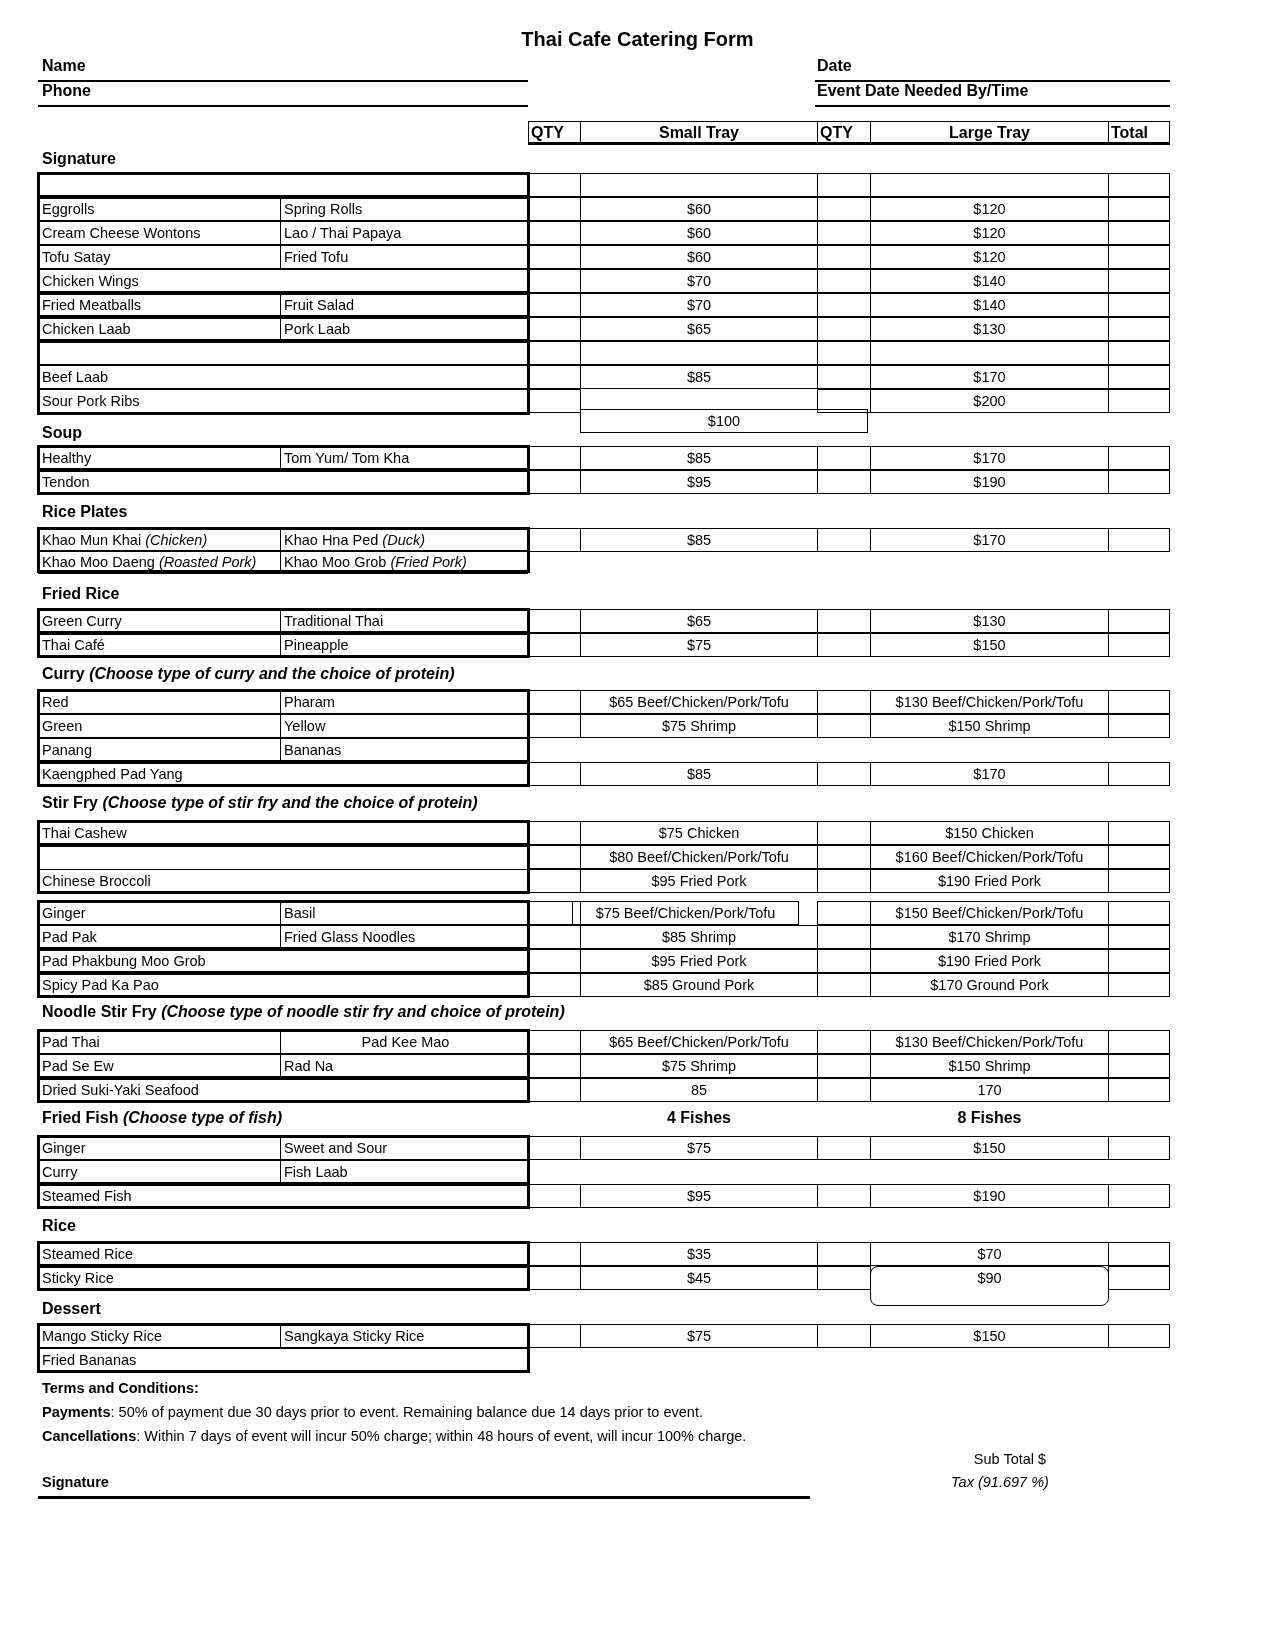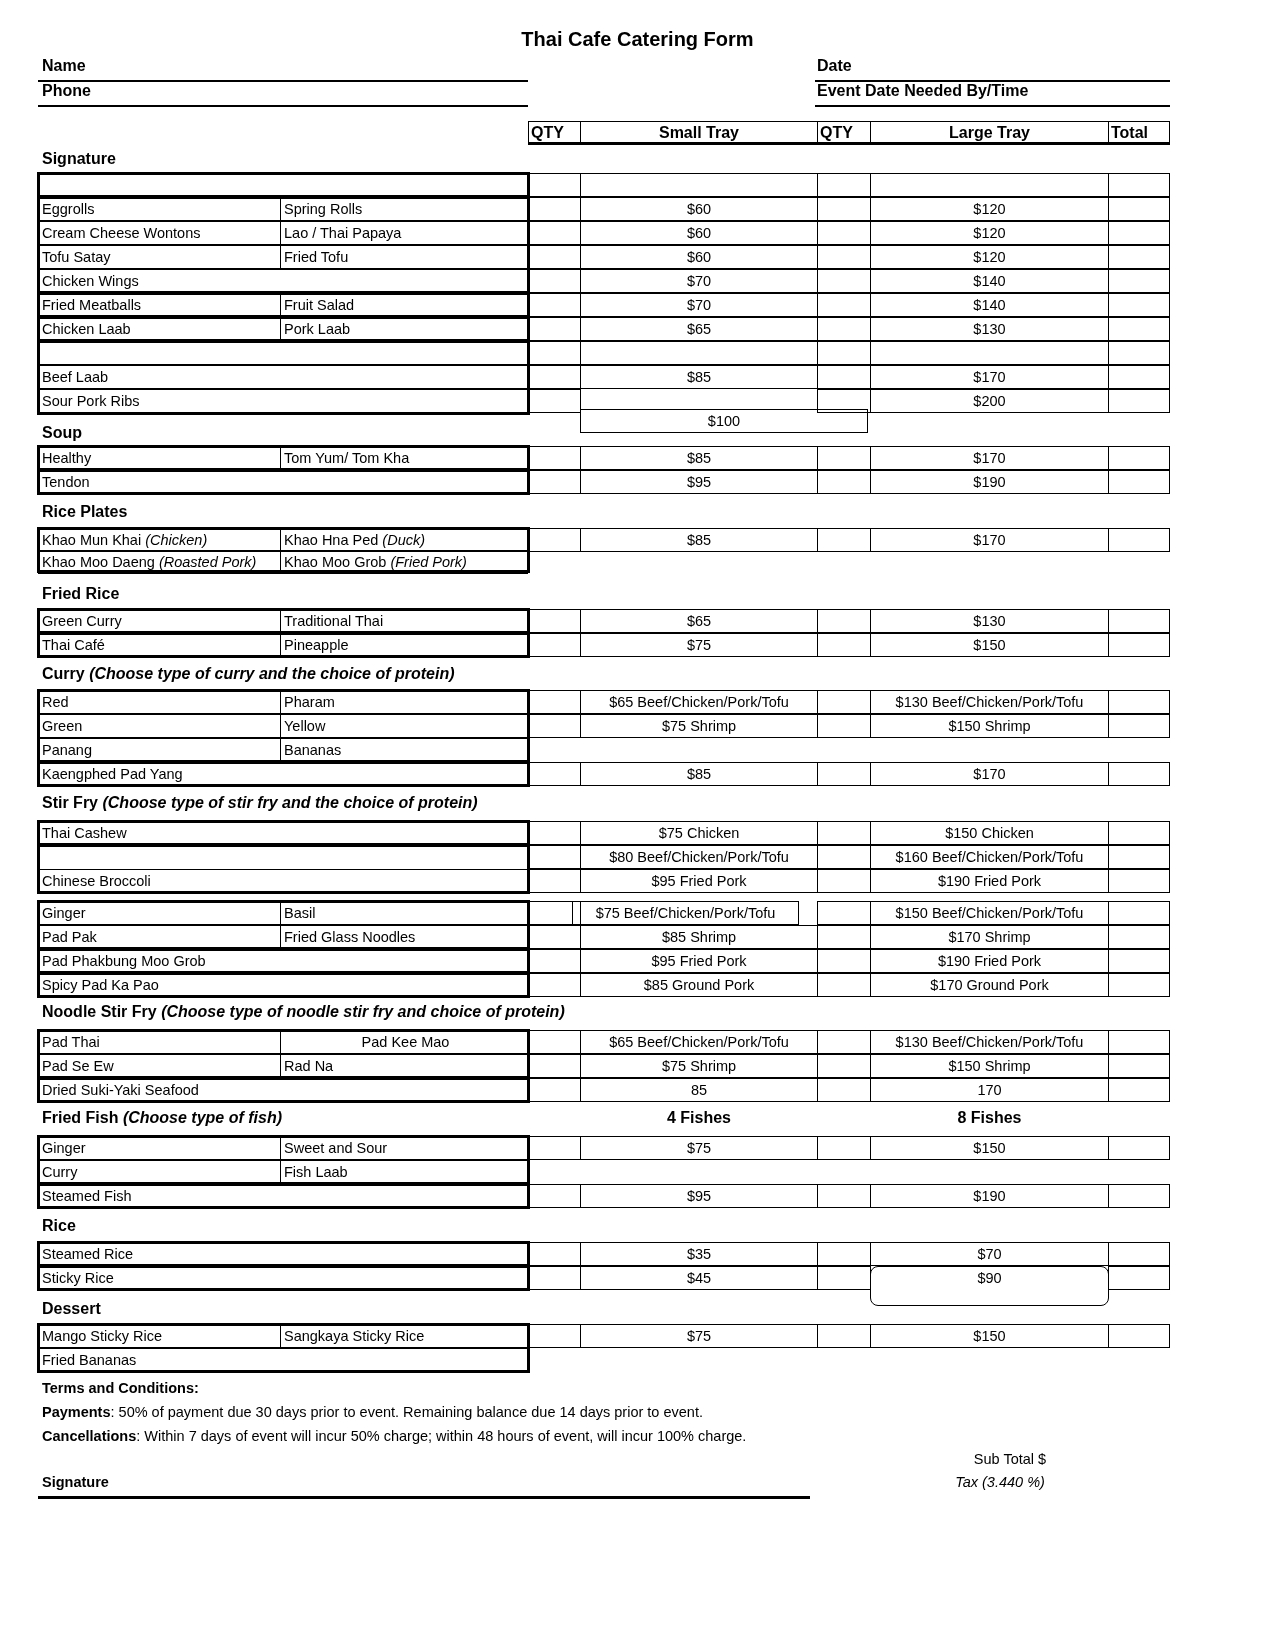--- a/index.html
+++ b/index.html
@@ -297,15 +297,15 @@
     <div class="cell" style="left:1108px;top:1324px;width:62px;height:24px;"></div>
     <div class="cell lft" style="left:38px;top:1348px;width:490px;height:24px;">Fried Bananas</div>
     <div class="thickbox" style="left:37px;top:1323px;width:493px;height:50px;"></div>
   </div>
 
 <div class="terms" style="top:1380px;font-weight:bold;">Terms and Conditions:</div>
 <div class="terms" style="top:1404px;"><b>Payments</b><span>: 50% of payment due 30 days prior to event. Remaining balance due 14 days prior to event.</span></div>
 <div class="terms" style="top:1428px;"><b>Cancellations</b><span>: Within 7 days of event will incur 50% charge; within 48 hours of event, will incur 100% charge.</span></div>
 
 <div class="abs" style="left:940px;top:1451px;width:140px;text-align:center;font-size:14.5px;">Sub Total $</div>
-<div class="abs" style="left:930px;top:1474px;width:140px;text-align:center;font-size:14.5px;font-style:italic;">Tax (3.440 %)</div>
+<div class="abs" style="left:930px;top:1474px;width:140px;text-align:center;font-size:14.5px;font-style:italic;">Tax (91.697 %)</div>
 <div class="abs" style="left:42px;top:1474px;font-size:14.5px;font-weight:bold;">Signature</div>
 <div class="abs" style="left:38px;top:1496px;width:772px;border-top:3px solid #000;"></div>
 
 </body></html>

